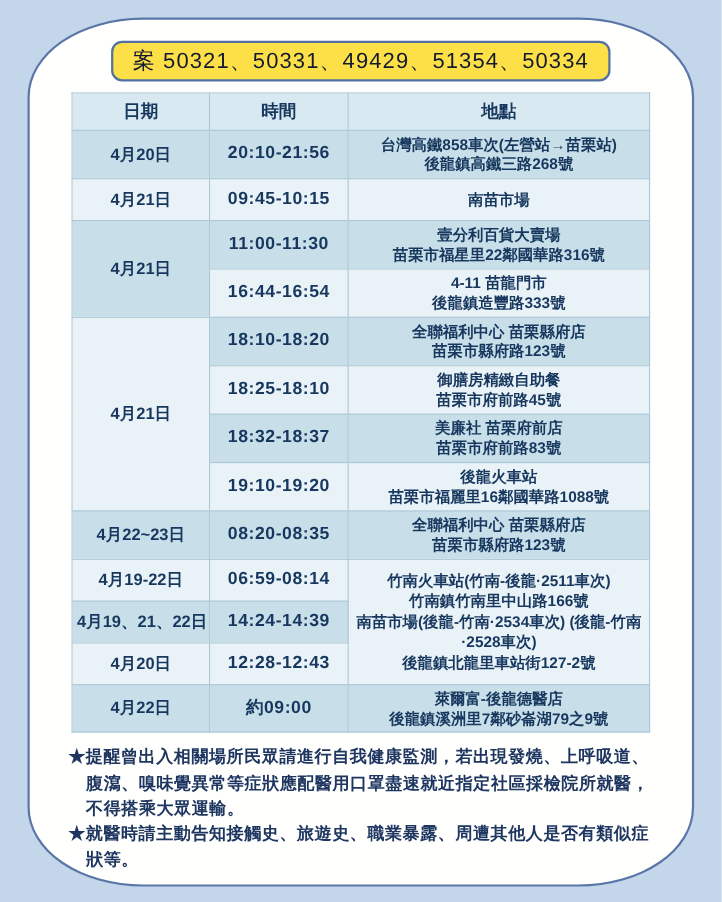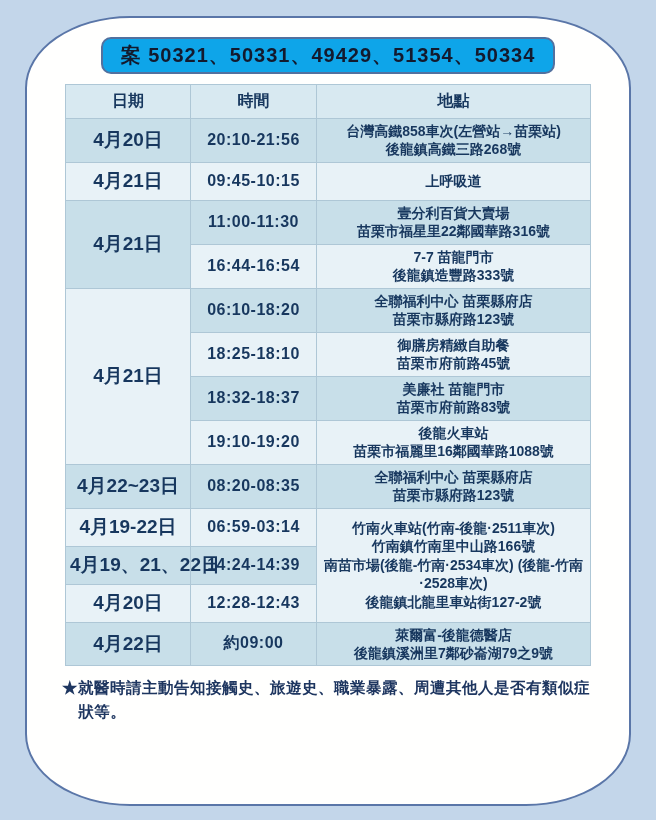--- a/index.html
+++ b/index.html
@@ -32,26 +32,26 @@
     font-weight:bold;
     font-size:34px;
     letter-spacing:2px;
     color:#1c3668;
     line-height:1.2;
   }
   .case-box{
     margin:7px auto 0;
     width:-moz-fit-content;
     width:fit-content;
-    background:#0ea5e9;
+    background:#fde047;
     border:2px solid #52719f;
     border-radius:10px;
     padding:3px 18px;
     font-size:20px;
-    font-weight:bold;
+    font-weight:normal;
     color:#131a2e;
     letter-spacing:1px;
   }
   table.activity{
     margin:10px auto 0;
     border-collapse:collapse;
     width:525px;
     table-layout:fixed;
   }
   table.activity th, table.activity td{
@@ -60,21 +60,21 @@
     font-weight:bold;
     text-align:center;
     vertical-align:middle;
     padding:3px 4px;
   }
   table.activity th{
     background:var(--row-header);
     font-size:16px;
     height:34px;
   }
-  td.c-date{font-size:19px;white-space:nowrap;}
+  td.c-date{font-size:15px;white-space:nowrap;}
   td.c-time{font-size:16px;letter-spacing:0.5px;}
   td.c-place{font-size:14px;line-height:1.32;}
   td.c-date,td.c-time{height:38px;}
   .shade-dark{background:var(--row-dark);}
   .shade-light{background:var(--row-light);}
   .notes{
     margin:10px auto 0;
     width:532px;
     font-family:"DejaVu Serif","Liberation Serif",serif;
     font-weight:600;
@@ -115,78 +115,78 @@
           <td class="c-time shade-dark">20:10-21:56</td>
           <td class="c-place shade-dark">
             <div>台灣高鐵858車次(左營站→苗栗站)</div>
             <div>後龍鎮高鐵三路268號</div>
           </td>
         </tr>
         <tr>
           <td class="c-date shade-light">4月21日</td>
           <td class="c-time shade-light">09:45-10:15</td>
           <td class="c-place shade-light">
-            <div>上呼吸道</div>
+            <div>南苗市場</div>
           </td>
         </tr>
         <tr>
           <td rowspan="2" class="c-date shade-dark">4月21日</td>
           <td class="c-time shade-dark">11:00-11:30</td>
           <td class="c-place shade-dark">
             <div>壹分利百貨大賣場</div>
             <div>苗栗市福星里22鄰國華路316號</div>
           </td>
         </tr>
         <tr>
           <td class="c-time shade-light">16:44-16:54</td>
           <td class="c-place shade-light">
-            <div>7-7 苗龍門市</div>
+            <div>4-11 苗龍門市</div>
             <div>後龍鎮造豐路333號</div>
           </td>
         </tr>
         <tr>
           <td rowspan="4" class="c-date shade-light">4月21日</td>
-          <td class="c-time shade-dark">06:10-18:20</td>
+          <td class="c-time shade-dark">18:10-18:20</td>
           <td class="c-place shade-dark">
             <div>全聯福利中心 苗栗縣府店</div>
             <div>苗栗市縣府路123號</div>
           </td>
         </tr>
         <tr>
           <td class="c-time shade-light">18:25-18:10</td>
           <td class="c-place shade-light">
             <div>御膳房精緻自助餐</div>
             <div>苗栗市府前路45號</div>
           </td>
         </tr>
         <tr>
           <td class="c-time shade-dark">18:32-18:37</td>
           <td class="c-place shade-dark">
-            <div>美廉社 苗龍門市</div>
+            <div>美廉社 苗栗府前店</div>
             <div>苗栗市府前路83號</div>
           </td>
         </tr>
         <tr>
           <td class="c-time shade-light">19:10-19:20</td>
           <td class="c-place shade-light">
             <div>後龍火車站</div>
             <div>苗栗市福麗里16鄰國華路1088號</div>
           </td>
         </tr>
         <tr>
           <td class="c-date shade-dark">4月22~23日</td>
           <td class="c-time shade-dark">08:20-08:35</td>
           <td class="c-place shade-dark">
             <div>全聯福利中心 苗栗縣府店</div>
             <div>苗栗市縣府路123號</div>
           </td>
         </tr>
         <tr>
           <td class="c-date shade-light">4月19-22日</td>
-          <td class="c-time shade-light">06:59-03:14</td>
+          <td class="c-time shade-light">06:59-08:14</td>
           <td rowspan="3" class="c-place shade-light">
             <div>竹南火車站(竹南-後龍·2511車次)</div>
             <div>竹南鎮竹南里中山路166號</div>
             <div>南苗市場(後龍-竹南·2534車次) (後龍-竹南·2528車次)</div>
             <div>後龍鎮北龍里車站街127-2號</div>
           </td>
         </tr>
         <tr>
           <td class="c-date shade-dark">4月19、21、22日</td>
           <td class="c-time shade-dark">14:24-14:39</td>
@@ -200,16 +200,17 @@
           <td class="c-time shade-dark">約09:00</td>
           <td class="c-place shade-dark">
             <div>萊爾富-後龍德醫店</div>
             <div>後龍鎮溪洲里7鄰砂崙湖79之9號</div>
           </td>
         </tr>
       </tbody>
   </table>
 
   <div class="notes">
+    <div class="note">★提醒曾出入相關場所民眾請進行自我健康監測，若出現發燒、上呼吸道、腹瀉、嗅味覺異常等症狀應配醫用口罩盡速就近指定社區採檢院所就醫，不得搭乘大眾運輸。</div>
     <div class="note">★就醫時請主動告知接觸史、旅遊史、職業暴露、周遭其他人是否有類似症狀等。</div>
   </div>
 
 </div>
 
 </body></html>

